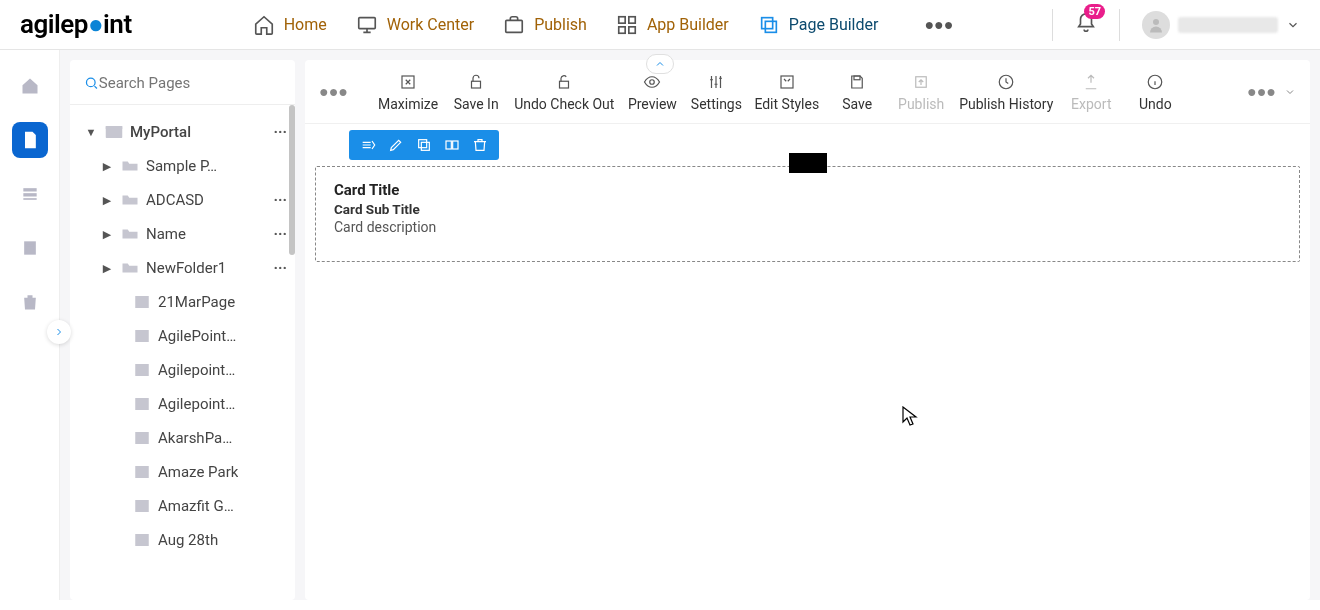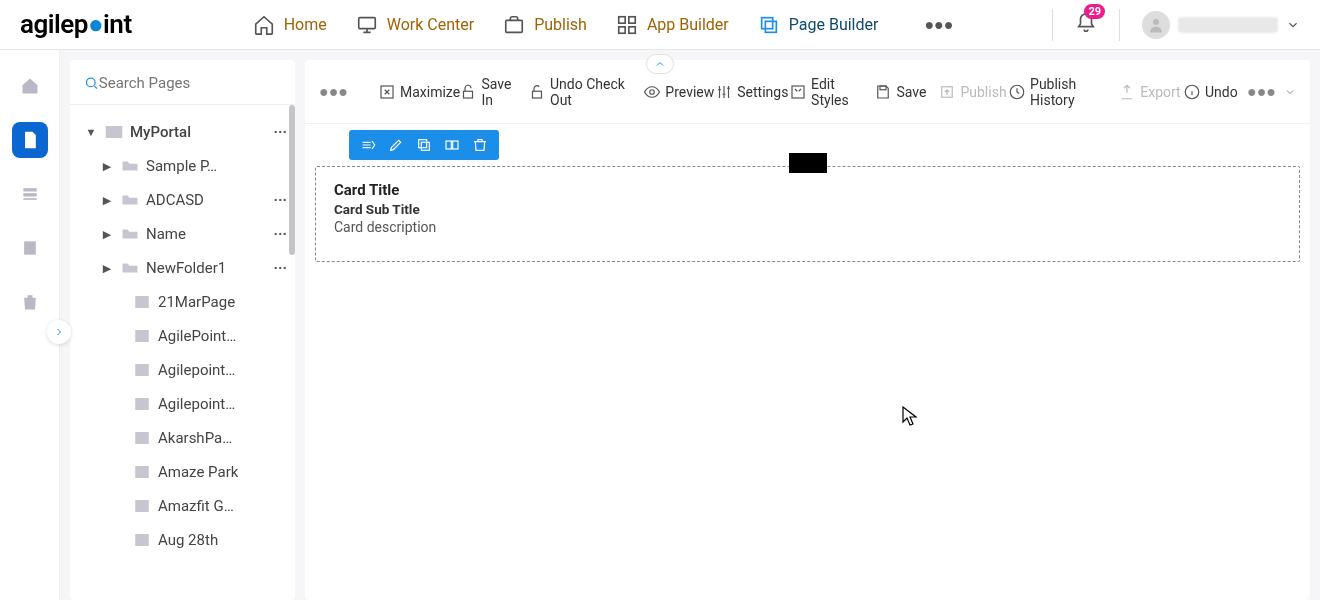--- a/index.html
+++ b/index.html
@@ -42,21 +42,21 @@
 .tree-node .node-icon { width:20px; height:16px; display:flex; align-items:center; justify-content:center;}
 .tree-node .node-icon svg{width:18px;height:14px;fill:#c6c6d0;}
 .tree-node .node-dots{margin-left:auto; color:#555;font-weight:700; padding-right:4px;}
 .tree-node.level-0 { padding-left: 6px; font-weight:500;}
 .tree-node.level-1 { padding-left: 22px; }
 .tree-node.level-2 { padding-left: 54px; }
 .tree-label{white-space:nowrap; overflow:hidden; text-overflow:ellipsis; max-width:110px;}
 .main { flex: 1; display: flex; flex-direction: column; margin:10px 10px 0 10px; background:#fff; border-radius:4px;}
 .toolbar { height: 64px; display: flex; align-items: center; padding: 0 14px; gap: 12px;  border-bottom:1px solid #f0f0f0;}
 .tb-dots{color:#888; cursor:pointer; margin-right:18px;}
-.tb-btn { display: flex; flex-direction: row; align-items: center; gap: 4px; cursor: pointer; font-size: 14px; color: #333; min-width:52px;}
+.tb-btn { display: flex; flex-direction: column; align-items: center; gap: 4px; cursor: pointer; font-size: 14px; color: #333; min-width:52px;}
 .tb-btn.disabled{color:#bbb;}
 .tb-btn .tb-icon{height:20px;display:flex;align-items:center;justify-content:center;}
 .tb-btn .tb-icon svg{width:18px;height:18px;stroke:#555;fill:none;stroke-width:1.6;}
 .tb-btn.disabled .tb-icon svg{stroke:#bbb;}
 .tb-right{margin-left:auto;display:flex;align-items:center;gap:8px;color:#888;cursor:pointer;}
 .canvas{flex:1; padding:18px 10px; position:relative;}
 .widget-tools{position:absolute; top:6px; left:44px; background:#1a8ee8; display:flex; gap:10px; padding:6px 10px; border-radius:3px;}
 .widget-tools .wt{width:18px;height:18px;cursor:pointer;display:flex;align-items:center;justify-content:center;}
 .widget-tools svg{width:16px;height:16px;stroke:#fff;fill:none;stroke-width:1.8;}
 .card-frame{ margin-top:24px; border:1.5px dashed #888; border-radius:2px; padding:14px 18px 18px; position:relative; min-height:96px;}
@@ -123,21 +123,21 @@
       <span>Page Builder</span>
     </div>
     <span class="nav-menu-dots">●●●</span>
   </div>
   <div class="header-right">
      <div class="divider"></div>
      <div class="bell-wrap">
         <svg viewBox="0 0 24 24" width="22" height="22" style="stroke:#555;fill:none;stroke-width:1.8">
           <path d="M6 8a6 6 0 1 1 12 0v5l2 3H4l2-3zM10 19a2 2 0 0 0 4 0"></path>
         </svg>
-        <span class="badge">29</span>
+        <span class="badge">57</span>
      </div>
      <div class="divider"></div>
      <div class="user">
         <span class="avatar">
           <svg viewBox="0 0 24 24" width="18" height="18" style="fill:#bbb">
             <circle cx="12" cy="8" r="4"></circle>
             <path d="M4 22a8 8 0 0 1 16 0z"></path>
           </svg>
         </span>
         <span class="username-blur"></span>

